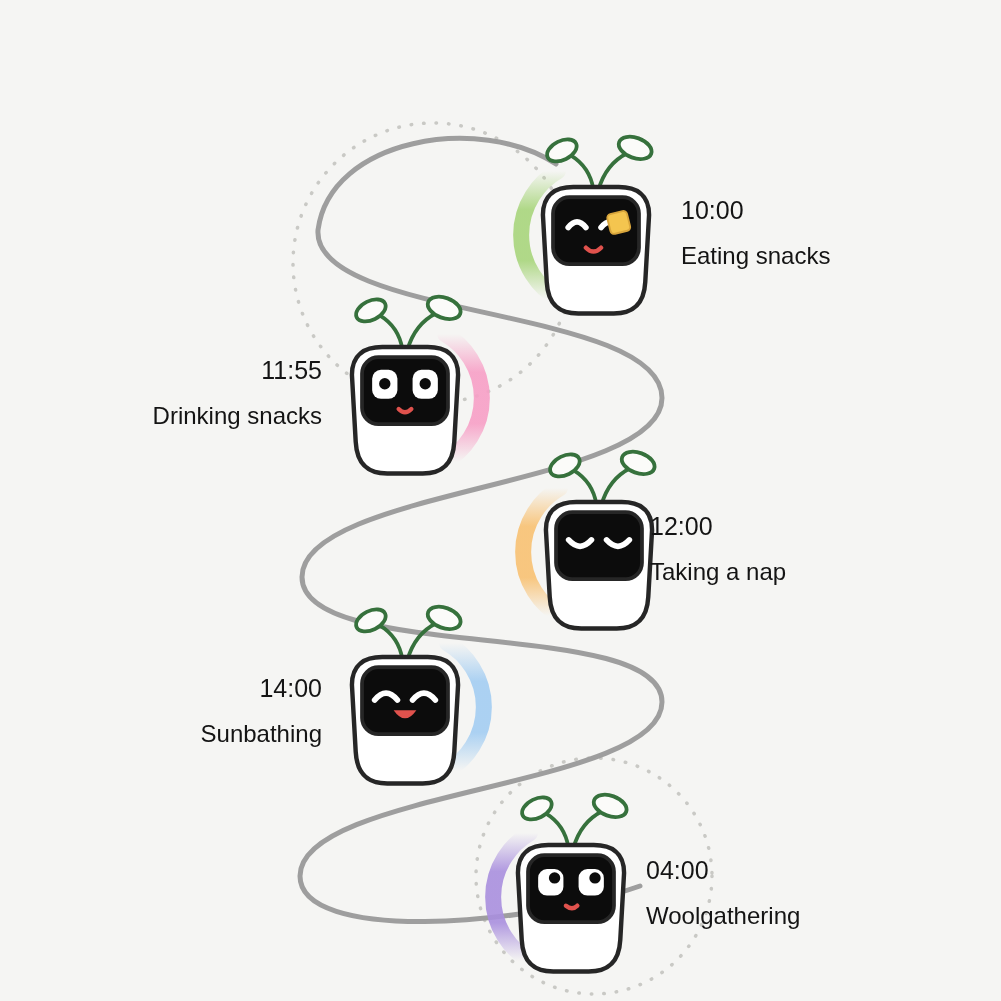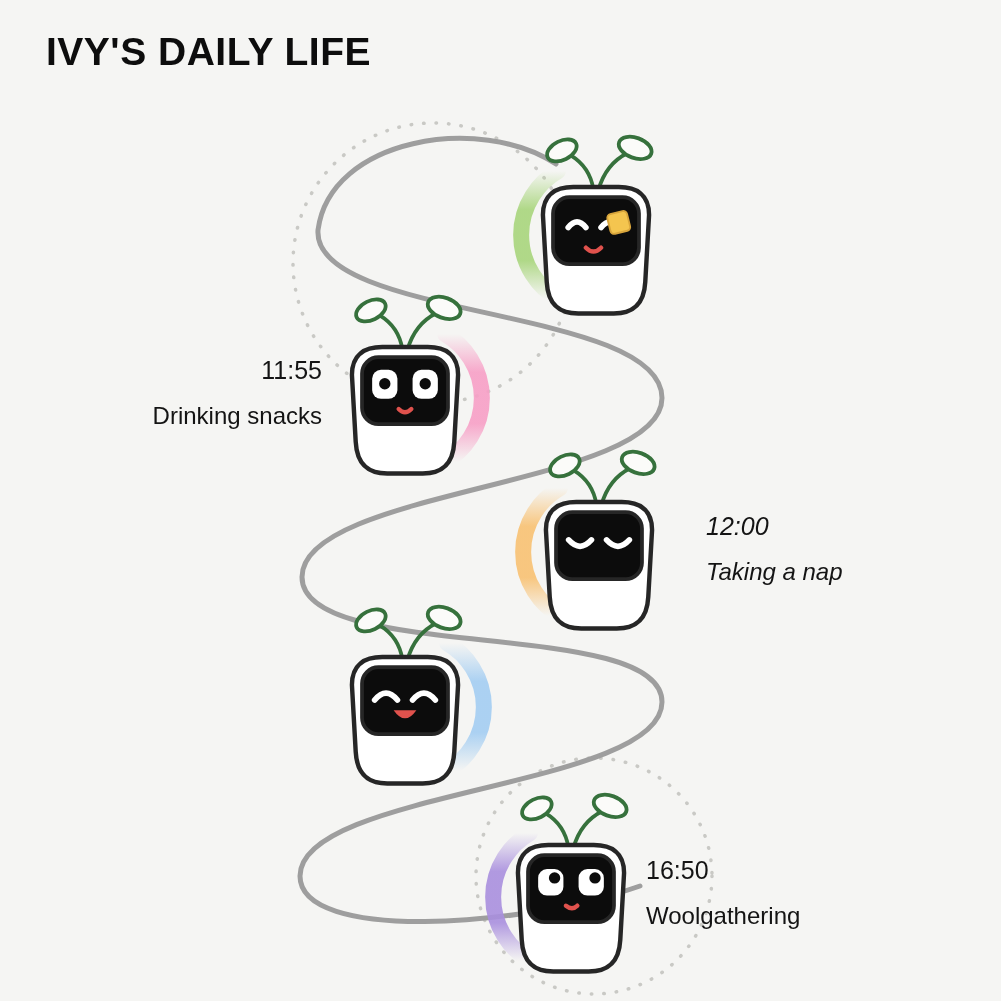--- a/index.html
+++ b/index.html
@@ -15,42 +15,41 @@
   svg.decor{position:absolute;left:0;top:0;z-index:0;}
   .dots{fill:none;stroke:#c9c9c5;stroke-width:3.5;stroke-dasharray:.5 12;stroke-linecap:round;}
   .wave{fill:none;stroke:#9e9e9e;stroke-width:5;stroke-linecap:round;}
   .arc,.robot,.labels{position:absolute;z-index:2;}
   .labels .time{font-size:25px;line-height:1;}
   .labels .activity{font-size:24px;line-height:1;margin-top:21px;}
   .labels.right-align{text-align:right;}
   
   .arc.a0{left:505px;top:145px;} .robot.r0{left:520px;top:134px;} .labels.l0{left:681px;top:198px;}
   .arc.a1{left:318px;top:308px;} .robot.r1{left:329px;top:294px;} .labels.l1{right:679px;top:358px;}
-  .arc.a2{left:507px;top:462px;} .robot.r2{left:523px;top:449px;} .labels.l2{left:706px;top:514px;font-style:italic;}
+  .arc.a2{left:507px;top:462px;} .robot.r2{left:523px;top:449px;} .labels.l2{left:650px;top:514px;}
   .arc.a3{left:320px;top:617px;} .robot.r3{left:329px;top:604px;} .labels.l3{right:679px;top:676px;}
   .arc.a4{left:477px;top:807px;} .robot.r4{left:495px;top:792px;} .labels.l4{left:646px;top:858px;}
   
   .stem{fill:none;stroke:#36713c;stroke-width:3;stroke-linecap:round;}
   .leaf{fill:#fbfbf9;stroke:#36713c;stroke-width:3;}
   .body{fill:#ffffff;stroke:#262626;stroke-width:3.5;}
   .screen{fill:#0c0c0c;stroke:#262626;stroke-width:3;}
   .eye-line{stroke:#ffffff;stroke-width:4.5;fill:none;stroke-linecap:round;}
   .eye-rect{fill:#ffffff;}
   .pupil{fill:#0c0c0c;}
   .mouth-line{stroke:#e0524d;stroke-width:3.5;fill:none;stroke-linecap:round;}
   .mouth-fill{fill:#e0524d;}
   .snack{fill:#f4c54f;stroke:#d8a53c;stroke-width:1.5;}
   .glow-stroke{fill:none;stroke-width:16;stroke-linecap:round;}
 </style>
 </head>
 <body>
 
 <div class="canvas">
 
-  <h1 class="page-title">IVY'S DAILY LIFE</h1>
 
   <svg class="decor" viewBox="0 0 1001 1001" width="1001" height="1001">
     <circle class="dots" cx="433" cy="263" r="140"></circle>
     <circle class="dots" cx="594" cy="876" r="118"></circle>
     <path class="wave" d="M556,164 C480,114 330,138 318,230 C312,320 662,306 662,398 C662,486 302,489 302,577 C302,664 662,616 662,702 C662,788 300,790 300,876 C300,942 520,928 640,886"></path>
   </svg>
 
   <svg class="arc a0" viewBox="0 0 180 180" width="180" height="180">
     <defs>
         <linearGradient id="ga0" x1="0" y1="0" x2="0" y2="1">
@@ -71,20 +70,24 @@
     </g>
     <path class="body" d="M18,64 C18,48 28,42 42,42 L78,42 C92,42 102,48 102,64 L99,117 C98,136 88,142 74,142 L46,142 C32,142 22,136 21,117 Z"></path>
     <rect class="screen" x="26" y="50" width="68" height="53" rx="13"></rect>
     <g>
       <path class="eye-line" d="M38,74 q7,-9 14,0"></path>
       <path class="eye-line" d="M64,74 q7,-9 14,0"></path>
       <rect class="snack" x="70" y="62" width="16" height="16" rx="3" transform="rotate(-14 78 70)"></rect>
       <path class="mouth-line" d="M52,90 q6,6 12,0"></path>
     </g>
   </svg>
+  <div class="labels l0">
+    <div class="time">10:00</div>
+    <div class="activity">Eating snacks</div>
+  </div>
 
   <svg class="arc a1" viewBox="0 0 180 180" width="180" height="180">
     <defs>
         <linearGradient id="ga1" x1="0" y1="0" x2="0" y2="1">
       <stop offset="0" stop-opacity="0" stop-color="#f79fc6"></stop>
       <stop offset="0.3" stop-opacity="0.9" stop-color="#f79fc6"></stop>
       <stop offset="0.7" stop-opacity="0.9" stop-color="#f79fc6"></stop>
       <stop offset="1" stop-opacity="0" stop-color="#f79fc6"></stop>
     </linearGradient>
       </defs>
@@ -161,20 +164,24 @@
       <ellipse class="leaf" cx="91" cy="11" rx="13.5" ry="8" transform="rotate(20 91 11)"></ellipse>
     </g>
     <path class="body" d="M18,64 C18,48 28,42 42,42 L78,42 C92,42 102,48 102,64 L99,117 C98,136 88,142 74,142 L46,142 C32,142 22,136 21,117 Z"></path>
     <rect class="screen" x="26" y="50" width="68" height="53" rx="13"></rect>
     <g>
       <path class="eye-line" d="M36,76 q9,-11 18,0"></path>
       <path class="eye-line" d="M66,76 q9,-11 18,0"></path>
       <path class="mouth-fill" d="M51,84 q9,13 18,0 z"></path>
     </g>
   </svg>
+  <div class="labels l3 right-align">
+    <div class="time">14:00</div>
+    <div class="activity">Sunbathing</div>
+  </div>
 
   <svg class="arc a4" viewBox="0 0 180 180" width="180" height="180">
     <defs>
         <linearGradient id="ga4" x1="0" y1="0" x2="0" y2="1">
       <stop offset="0" stop-opacity="0" stop-color="#a98fde"></stop>
       <stop offset="0.3" stop-opacity="0.9" stop-color="#a98fde"></stop>
       <stop offset="0.7" stop-opacity="0.9" stop-color="#a98fde"></stop>
       <stop offset="1" stop-opacity="0" stop-color="#a98fde"></stop>
     </linearGradient>
       </defs>
@@ -191,17 +198,17 @@
     <rect class="screen" x="26" y="50" width="68" height="53" rx="13"></rect>
     <g>
       <rect class="eye-rect" x="34" y="61" width="20" height="21" rx="7"></rect>
       <rect class="eye-rect" x="66" y="61" width="20" height="21" rx="7"></rect>
       <circle class="pupil" cx="47" cy="68" r="4.5"></circle>
       <circle class="pupil" cx="79" cy="68" r="4.5"></circle>
       <path class="mouth-line" d="M56,90 q5,4 9,0"></path>
     </g>
   </svg>
   <div class="labels l4">
-    <div class="time">16:50</div>
+    <div class="time">04:00</div>
     <div class="activity">Woolgathering</div>
   </div>
 
 </div>
 
 </body></html>

